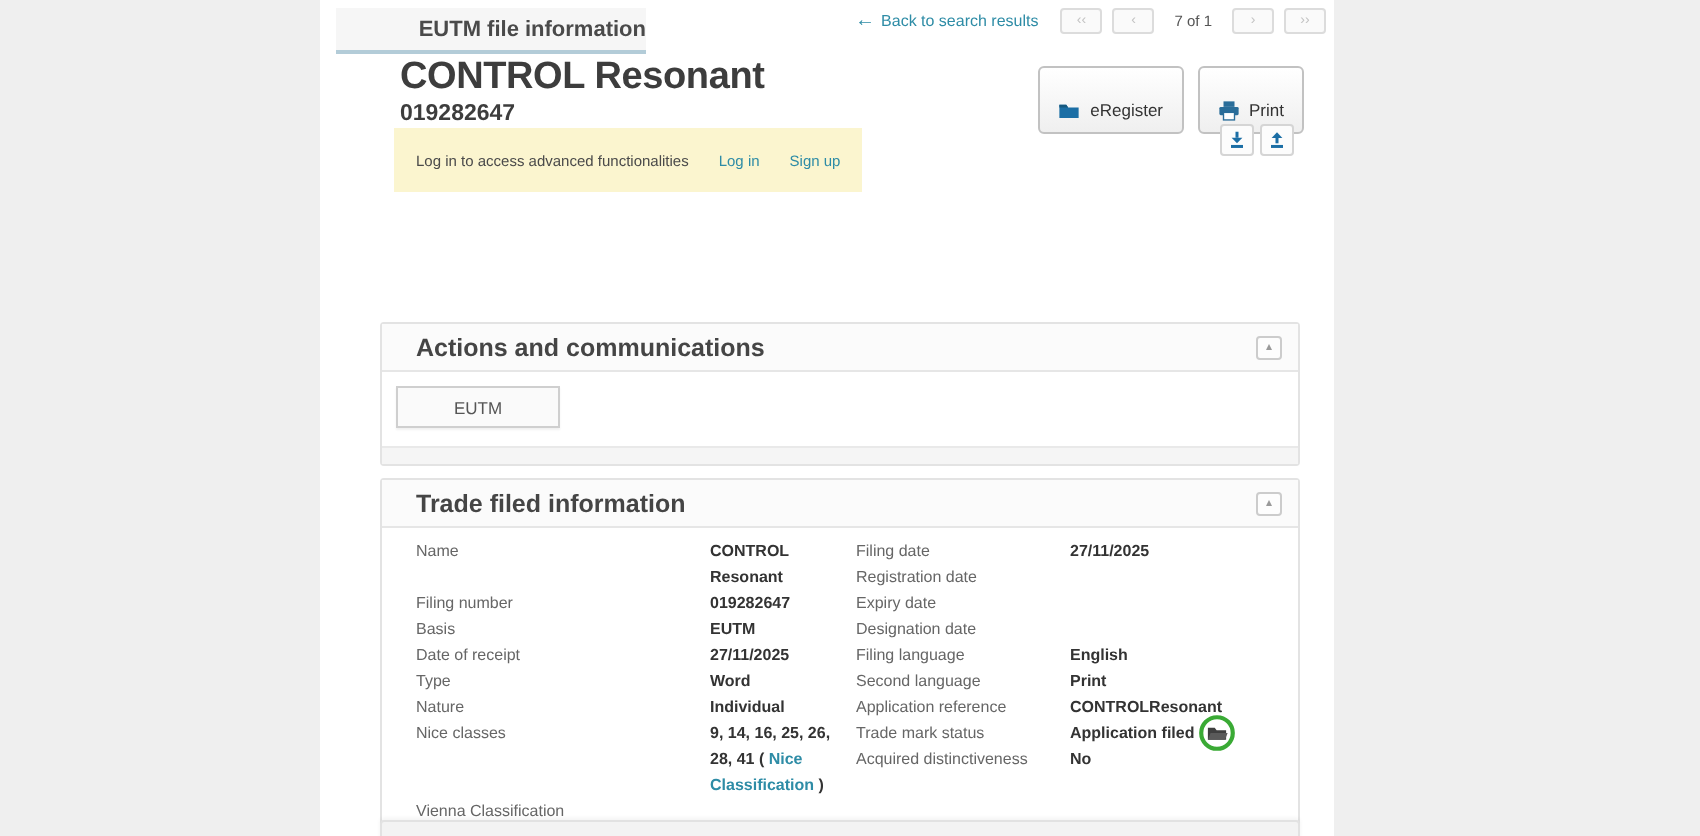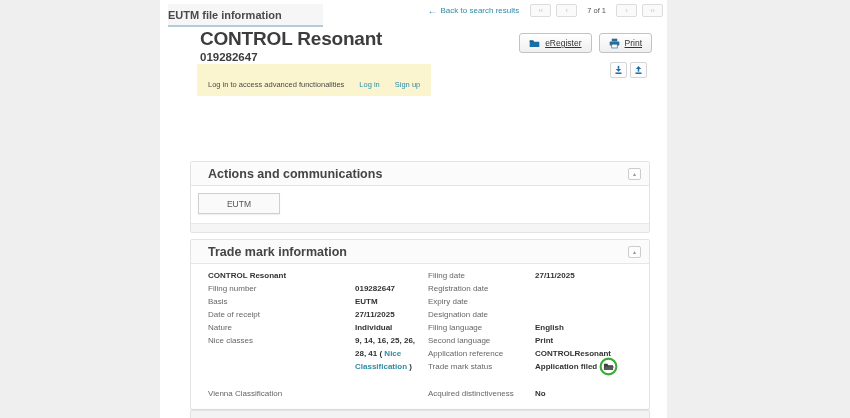--- a/index.html
+++ b/index.html
@@ -3,43 +3,43 @@
 <meta charset="utf-8">
 <style>
   * { margin:0; padding:0; box-sizing:border-box; }
   html,body { width:850px; height:418px; }
   body { font-family:"Liberation Sans","DejaVu Sans",sans-serif; background:#efefef; overflow:hidden; }
   .screen { position:relative; width:850px; height:418px; background:#efefef; overflow:hidden; }
   .content { position:absolute; left:160px; top:0; width:507px; height:418px; background:#ffffff; }
 
   
   .file-tab { position:absolute; left:8px; top:4px; width:155px; height:23px; line-height:23px;
-    text-align:left; font-size:11px; font-weight:bold; color:#4a4a4a; background:#f6f6f6;
+    text-align:right; font-size:11px; font-weight:bold; color:#4a4a4a; background:#f6f6f6;
     border-bottom:2px solid #b3ccd8; cursor:pointer; }
 
   
   .topnav { position:absolute; top:4px; right:4px; display:flex; align-items:center; gap:5px; }
   .back-link { color:#2e8ca6; font-size:8px; text-decoration:none; display:inline-flex; align-items:center; gap:3px; margin-right:6px; cursor:pointer; }
   .back-link .arr { font-size:10px; }
   .pgbtn { display:inline-block; width:21px; height:13px; line-height:11px; text-align:center;
     border:1px solid #dcdcdc; border-radius:2px; background:#fafafa; color:#c4c4c4; font-size:7px; cursor:default; }
   .pglabel { font-size:7.5px; color:#555; margin:0 5px; }
 
   
   .tm-title { position:absolute; left:40px; top:28px; font-size:19px; font-weight:bold; color:#3d3d3d; letter-spacing:-0.2px; }
   .tm-number { position:absolute; left:40px; top:51px; font-size:11.5px; font-weight:bold; color:#3d3d3d; }
 
   
   .actions-row { position:absolute; top:33px; right:15px; display:flex; gap:7px; }
-  .abtn { display:inline-flex; gap:5px; height:20px; padding:4px 9px;
+  .abtn { display:inline-flex; gap:5px; height:20px; padding:16px 9px;
     border:1px solid #c2c2c2; border-radius:3px; background:linear-gradient(#ffffff,#efefef);
-    font-size:8.5px; color:#333; cursor:pointer;text-decoration:underline; }
-
-  
-  .login-bar { position:absolute; left:37px; top:64px; height:17px; display:inline-flex; align-items:flex-start;
+    font-size:8.5px; color:#333; cursor:pointer; }
+
+  
+  .login-bar { position:absolute; left:37px; top:64px; height:17px; display:inline-flex; align-items:center;
     padding:16px 11px; background:#fbf5cf; font-size:7.5px; color:#4a4a4a; }
   .login-bar a { color:#2e8ca6; text-decoration:none; margin-left:15px; cursor:pointer; }
   .fold-btns { position:absolute; top:62px; right:20px; display:flex; gap:3px; }
   .fold-btn { width:17px; height:16px; border:1px solid #d5d5d5; border-radius:2px; background:#fcfcfc;
     display:inline-flex; align-items:center; justify-content:center; cursor:pointer; }
 
   
   .panel { position:absolute; left:30px; width:460px; background:#fff; border:1px solid #e3e3e3; border-radius:2px; }
   .panel-header { position:relative; height:24px; line-height:24px; padding:0 17px; font-size:12.5px;
     font-weight:bold; color:#454545; background:#fbfbfb; border-bottom:1px solid #e6e6e6; }
@@ -54,21 +54,21 @@
   .panel-actions { top:161px; }
   .actions-body { padding:7px 7px 9px 7px; }
   .eutm-tab { display:inline-block; width:82px; height:21px; line-height:21px; text-align:center;
     border:1px solid #cfcfcf; background:#fafafa; font-size:8.5px; color:#555;
     box-shadow:0 1px 1px rgba(0,0,0,0.06); cursor:pointer; }
 
   .panel-tm { top:239px; }
   .tm-body { padding:5px 17px 9px 17px; display:grid; grid-template-columns:212px 218px; column-gap:8px; }
   .fcol { display:flex; flex-direction:column; }
   .frow { position:relative; display:flex; min-height:13px; line-height:13px; font-size:8px; }
-  .frow.gap { margin-top:14px; }
+  .frow.gap { }
   .flabel { color:#666; flex:0 0 auto; }
   .col-left .flabel { width:147px; }
   .col-right .flabel { width:107px; }
   .fvalue { font-weight:bold; color:#333; flex:1; }
   .col-left .fvalue { max-width:92px; }
   .flink { color:#2e8ca6; font-weight:bold; text-decoration:none; cursor:pointer; }
   .status-icon-svg { position:absolute; left:171px; top:-3px; }
 
   .next-section { position:absolute; left:30px; top:410px; width:460px; height:14px;
     background:#f3f3f3; border:1px solid #e2e2e2; border-radius:2px 2px 0 0;
@@ -145,39 +145,44 @@
         <button class="collapse-btn">▴</button>
       </div>
       <div class="actions-body">
         <span class="eutm-tab">EUTM</span>
       </div>
       <div class="panel-footer"></div>
     </div>
 
     <div class="panel panel-tm">
       <div class="panel-header">
-        <span>Trade mark information</span>
+        <span>Trade filed information</span>
         <button class="collapse-btn">▴</button>
       </div>
       <div class="tm-body">
         <div class="fcol col-left">
             <div class="frow">
+              <span class="flabel">Name</span>
               <span class="fvalue"><span>CONTROL Resonant</span></span>
             </div>
             <div class="frow">
               <span class="flabel">Filing number</span>
               <span class="fvalue"><span>019282647</span></span>
             </div>
             <div class="frow">
               <span class="flabel">Basis</span>
               <span class="fvalue"><span>EUTM</span></span>
             </div>
             <div class="frow">
               <span class="flabel">Date of receipt</span>
               <span class="fvalue"><span>27/11/2025</span></span>
+            </div>
+            <div class="frow">
+              <span class="flabel">Type</span>
+              <span class="fvalue"><span>Word</span></span>
             </div>
             <div class="frow">
               <span class="flabel">Nature</span>
               <span class="fvalue"><span>Individual</span></span>
             </div>
             <div class="frow">
               <span class="flabel">Nice classes</span>
               <span class="fvalue"><span>9, 14, 16, 25, 26, 28, 41 ( </span><a class="flink">Nice Classification</a><span> )</span></span>
             </div>
             <div class="frow gap">

